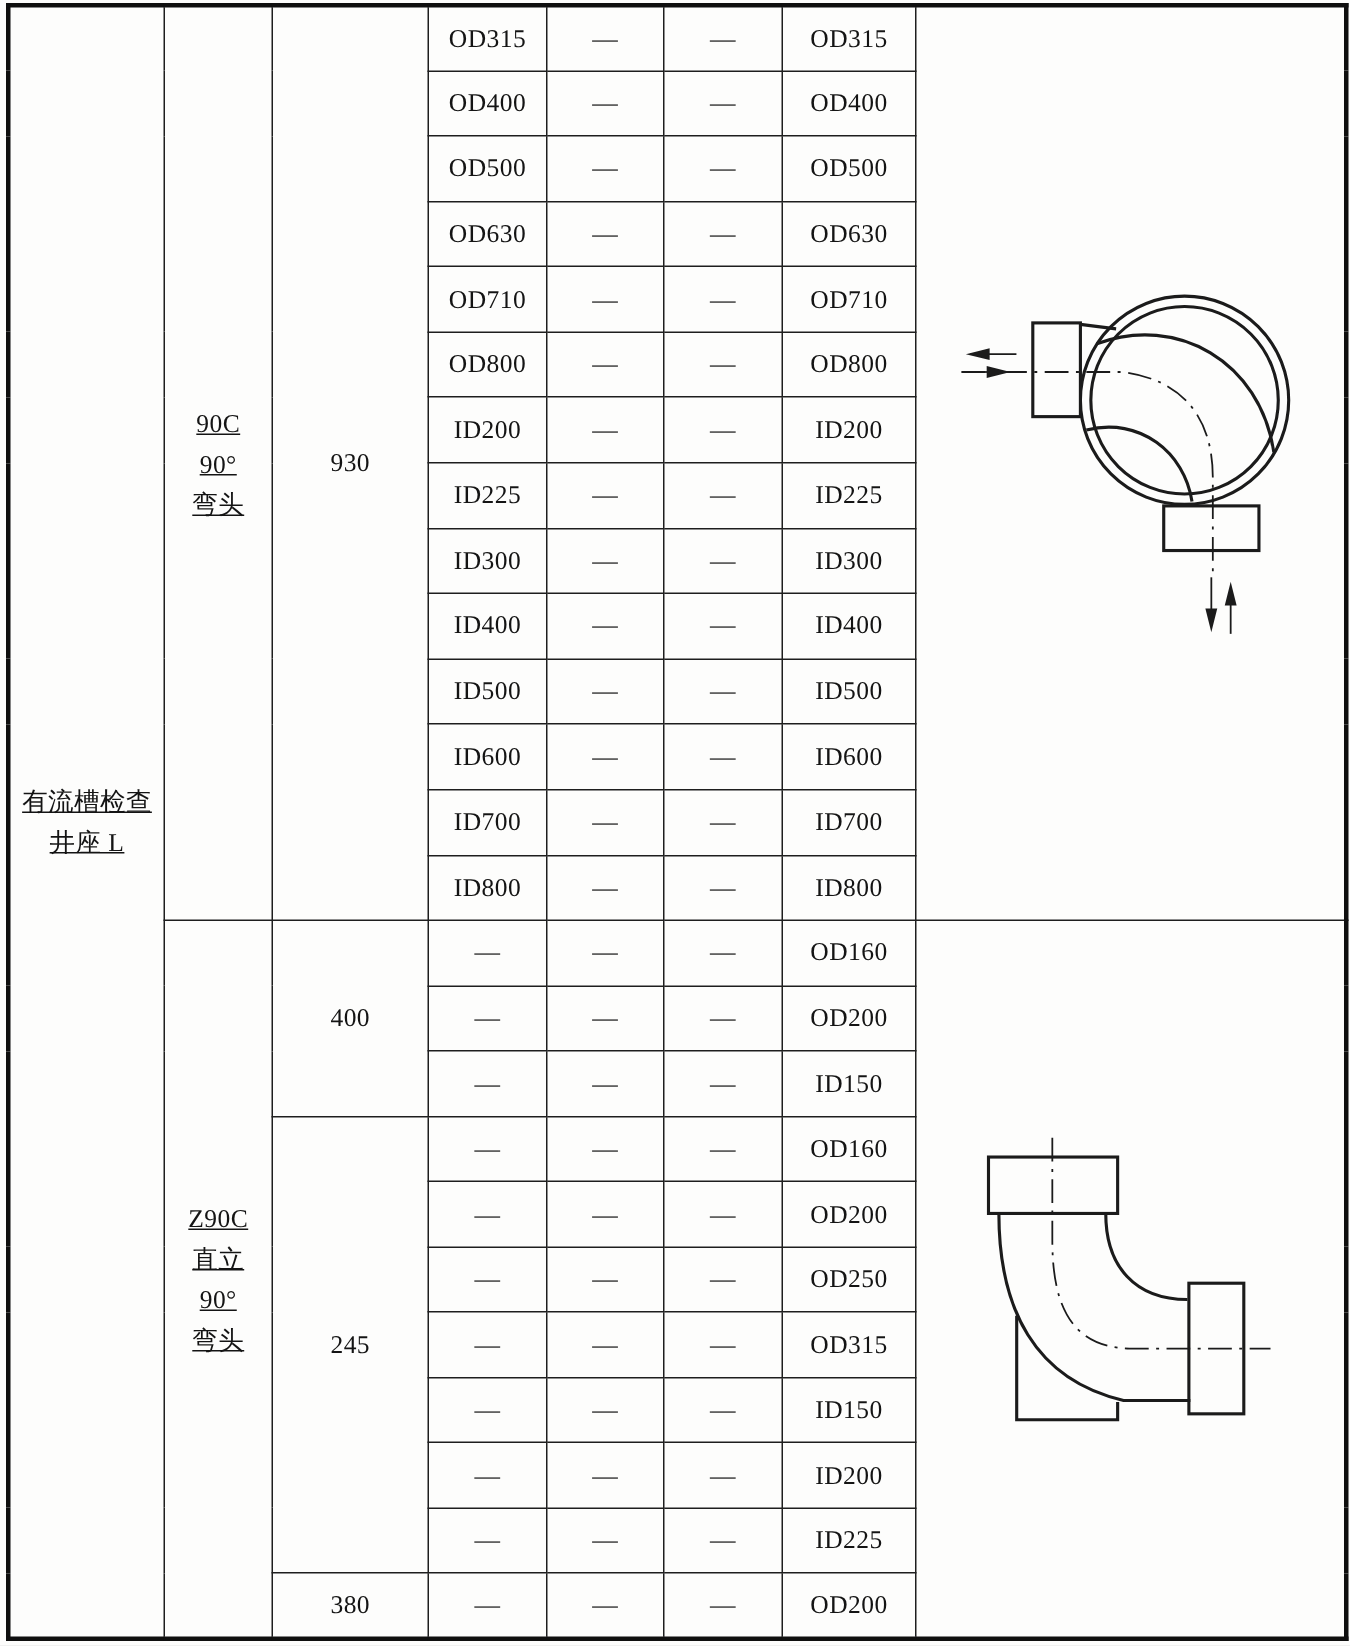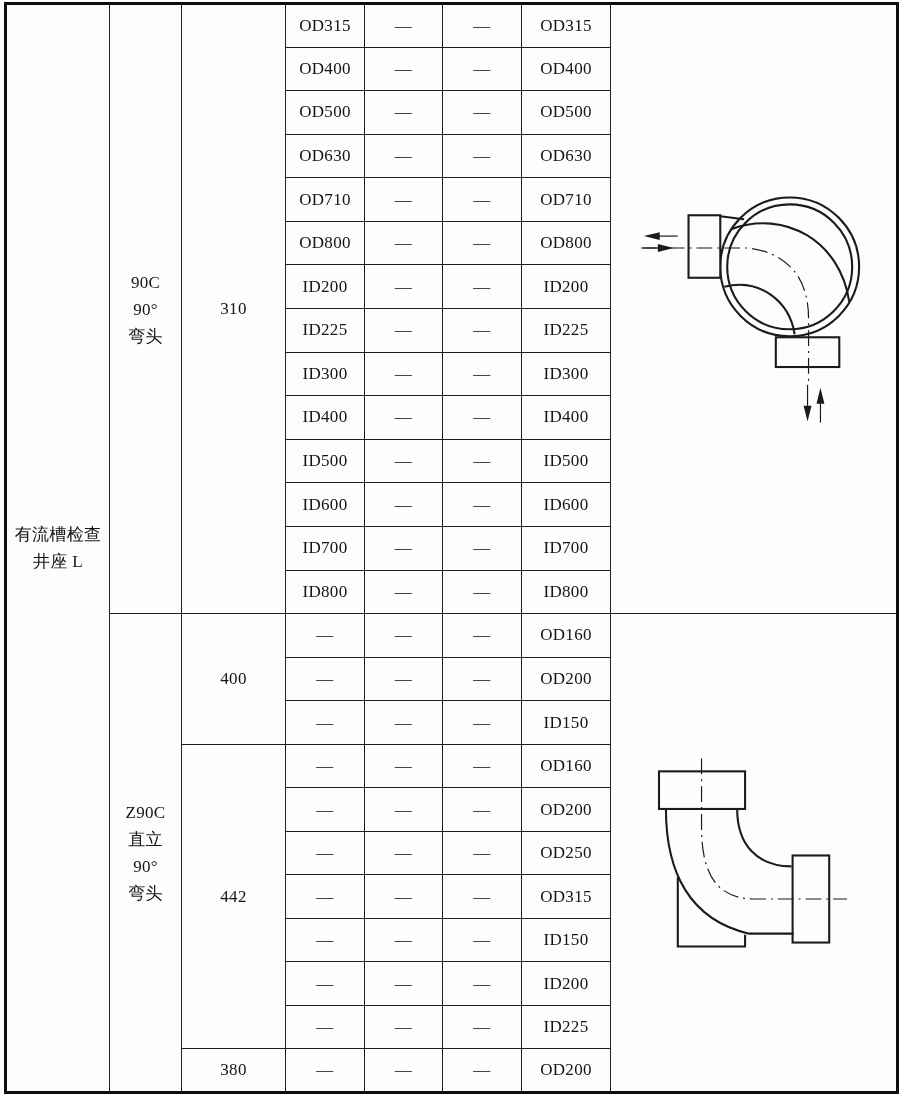--- a/index.html
+++ b/index.html
@@ -6,21 +6,21 @@
   .page{position:relative;width:900px;height:1097px;background:#fdfdfc;overflow:hidden;
         font-family:"Liberation Serif","DejaVu Serif",serif;color:#141414;}
   table.grid{position:absolute;left:4px;top:2px;width:892px;height:1092px;
              border-collapse:collapse;table-layout:fixed;
              border:3px solid #0f0f0f;}
   table.grid td{border:1.6px solid #1e1e1e;text-align:center;vertical-align:middle;
                 padding:0;font-size:17px;letter-spacing:.3px;overflow:hidden;}
   tr.r{height:43.5px;}
   td.val{font-size:17px;}
   td.dash{font-size:16px;color:#222;}
-  td.cjk{font-size:16.5px;letter-spacing:2px;}
+  td.cjk{font-size:16.5px;letter-spacing:2px;text-decoration:underline;}
   .tl{display:block;line-height:27px;}
   td.draw{vertical-align:middle;text-align:center;background:#fdfdfc;}
   svg{display:block;margin:0 auto;}
   .ln{fill:none;stroke:#1b1b1b;stroke-width:2.1;}
   .lnthin{fill:none;stroke:#1b1b1b;stroke-width:1.2;}
   .cl{fill:none;stroke:#1b1b1b;stroke-width:1.2;stroke-dasharray:16 5 2 5;}
   .fillw{fill:#fdfdfc;stroke:#1b1b1b;stroke-width:2.1;}
   .ah{fill:#1b1b1b;stroke:none;}
 </style>
 </head>
@@ -43,21 +43,21 @@
         <tr class="r">
     <td class="cjk" rowspan="25">
       <span class="tl">有流槽检查</span>
       <span class="tl">井座 L</span>
     </td>
     <td class="cjk" rowspan="14">
       <span class="tl">90C</span>
       <span class="tl">90°</span>
       <span class="tl">弯头</span>
     </td>
-    <td class="val" rowspan="14">310</td>
+    <td class="val" rowspan="14">930</td>
     <td class="val">OD315</td>
     <td class="dash">—</td>
     <td class="dash">—</td>
     <td class="val">OD315</td>
     <td class="draw" rowspan="14">
       <svg width="283" height="608" viewBox="608 0 285 613">
         <circle class="ln" cx="787" cy="264" r="70"></circle>
         <circle class="ln" cx="787" cy="264" r="63"></circle>
         <rect class="fillw" x="685" y="212" width="32" height="63"></rect>
         <path class="ln" d="M 717 213 L 741 216"></path>
@@ -184,21 +184,21 @@
     <td class="dash">—</td>
     <td class="val">OD200</td>
   </tr>
   <tr class="r">
     <td class="dash">—</td>
     <td class="dash">—</td>
     <td class="dash">—</td>
     <td class="val">ID150</td>
   </tr>
   <tr class="r">
-    <td class="val" rowspan="7">442</td>
+    <td class="val" rowspan="7">245</td>
     <td class="dash">—</td>
     <td class="dash">—</td>
     <td class="dash">—</td>
     <td class="val">OD160</td>
   </tr>
   <tr class="r">
     <td class="dash">—</td>
     <td class="dash">—</td>
     <td class="dash">—</td>
     <td class="val">OD200</td>

